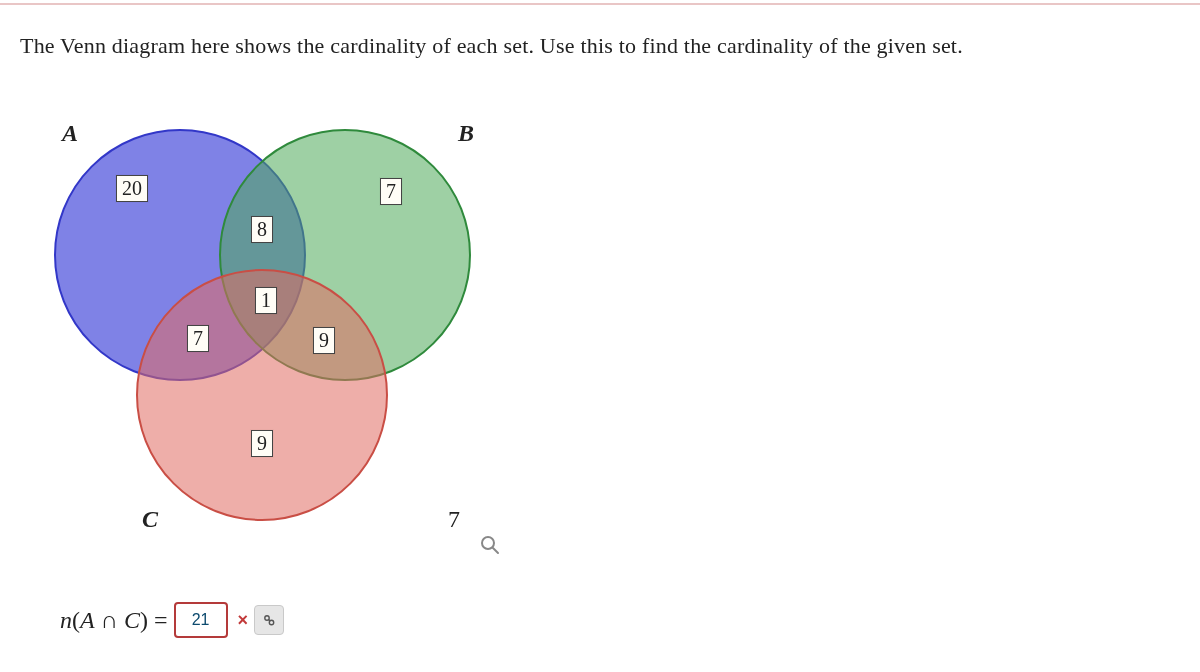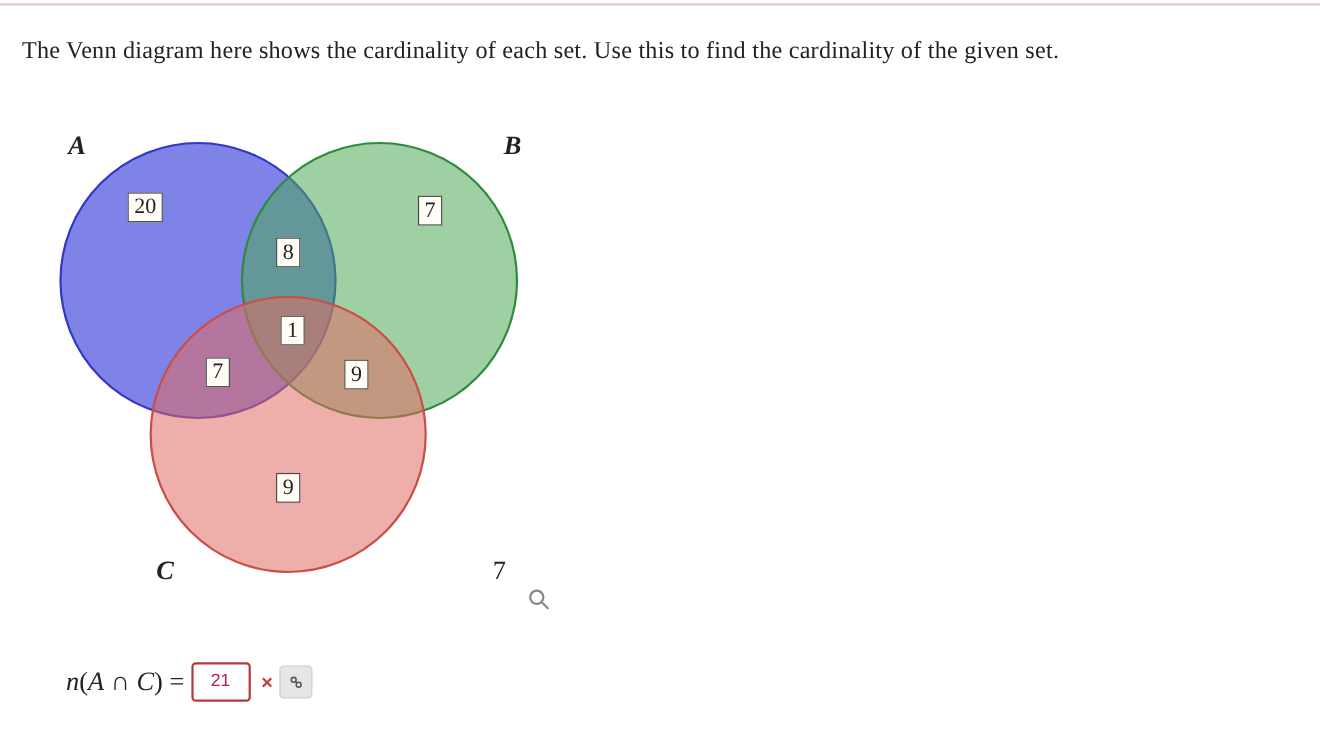--- a/index.html
+++ b/index.html
@@ -77,21 +77,21 @@
   .math-i { font-style: italic; }
   .answer-input {
     width: 46px;
     height: 30px;
     text-align: center;
     font-size: 16px;
     font-family: Arial, sans-serif;
     border: 2px solid #b43a3a;
     border-radius: 4px;
     outline: none;
-    color: #be185d;
+    color: #0c4a6e;
   }
   .wrong-x {
     color: #c23a3a;
     font-weight: bold;
     font-size: 18px;
     font-family: Arial, sans-serif;
     margin-left: 4px;
   }
   .tool-btn {
     width: 28px;

